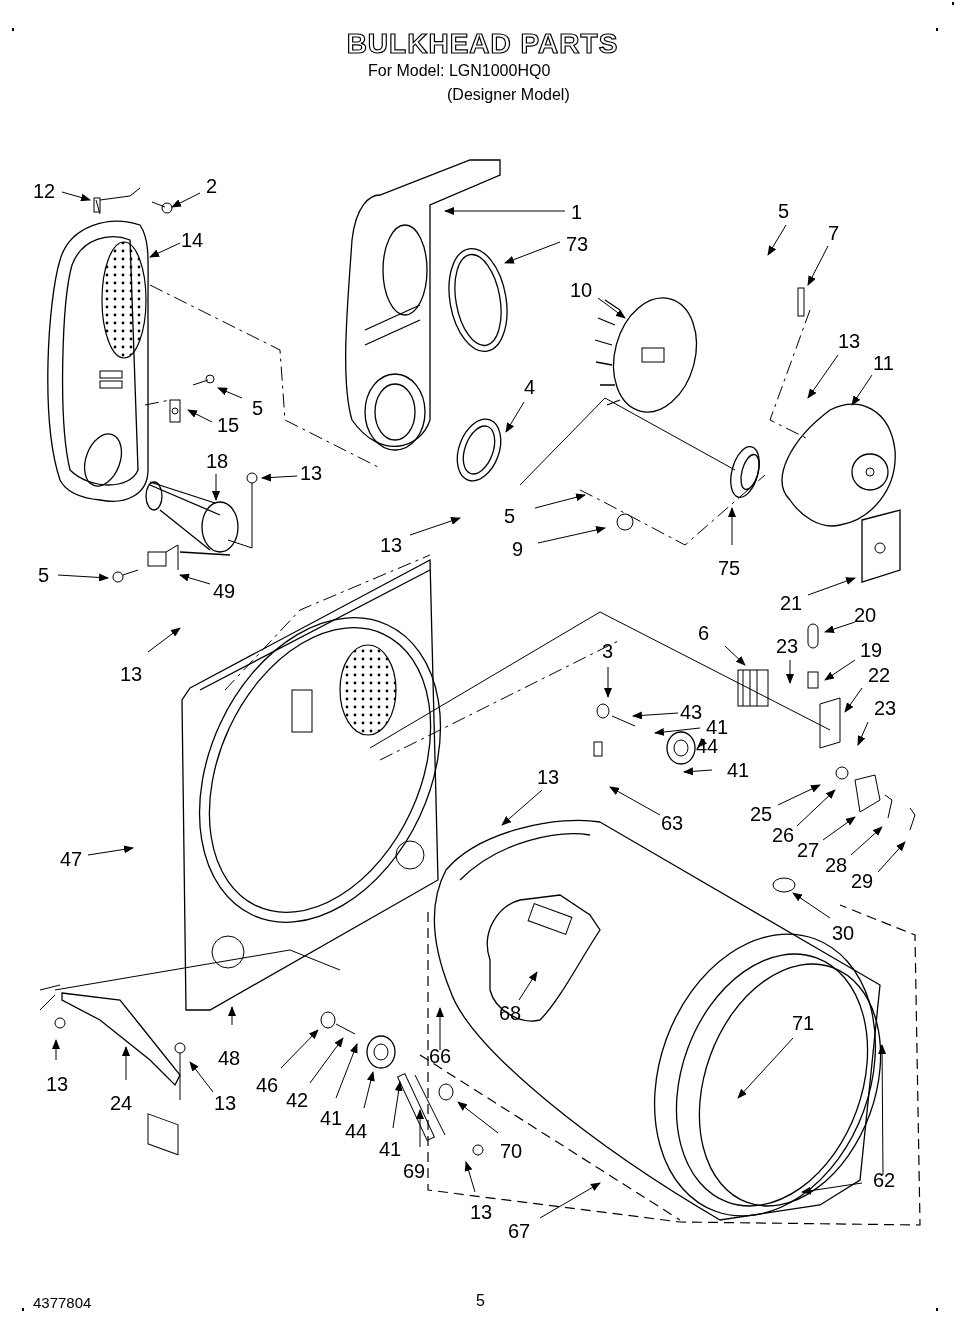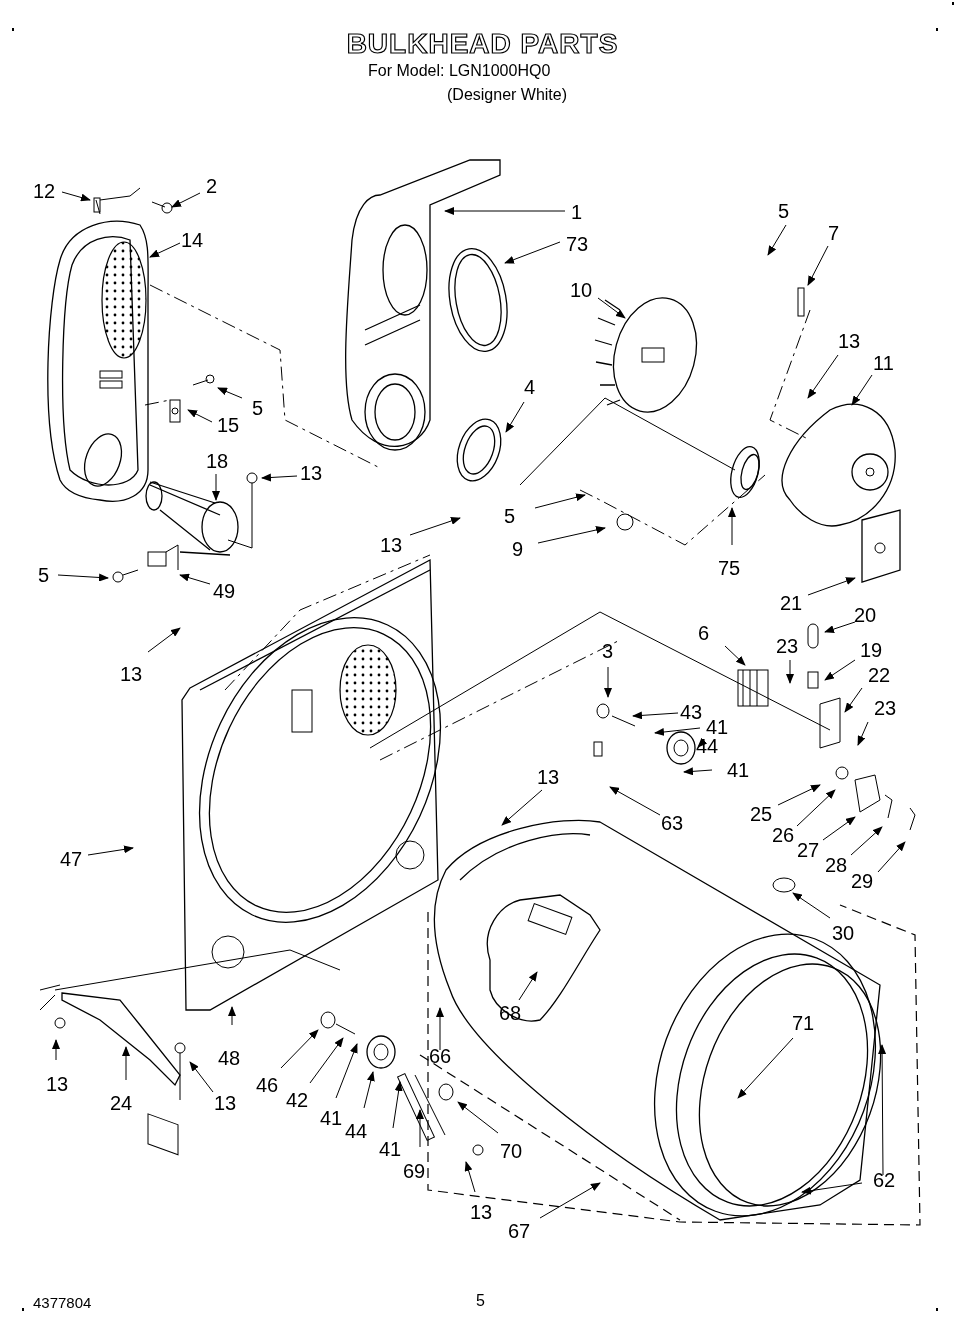--- a/index.html
+++ b/index.html
@@ -22,21 +22,21 @@
 <body>
 
 <div class="corner" style="left:12px;top:28px;"></div>
 <div class="corner" style="left:936px;top:28px;"></div>
 <div class="corner" style="left:952px;top:2px;"></div>
 <div class="corner" style="left:22px;top:1308px;"></div>
 <div class="corner" style="left:936px;top:1308px;"></div>
 
 <div class="title">BULKHEAD PARTS</div>
 <div class="subtitle sub1">For Model: LGN1000HQ0</div>
-<div class="subtitle sub2">(Designer White)</div>
+<div class="subtitle sub2">(Designer Model)</div>
 
 <svg id="diagram" width="965" height="1333" viewBox="0 0 965 1333">
   <defs>
     <marker id="ah" markerWidth="10" markerHeight="8" refX="9" refY="4" orient="auto">
       <path d="M0,0 L10,4 L0,8 z" fill="#000"></path>
     </marker>
     <pattern id="perf" width="8" height="8" patternUnits="userSpaceOnUse">
       <circle cx="3" cy="3" r="1.4" fill="#000"></circle>
     </pattern>
   </defs>

